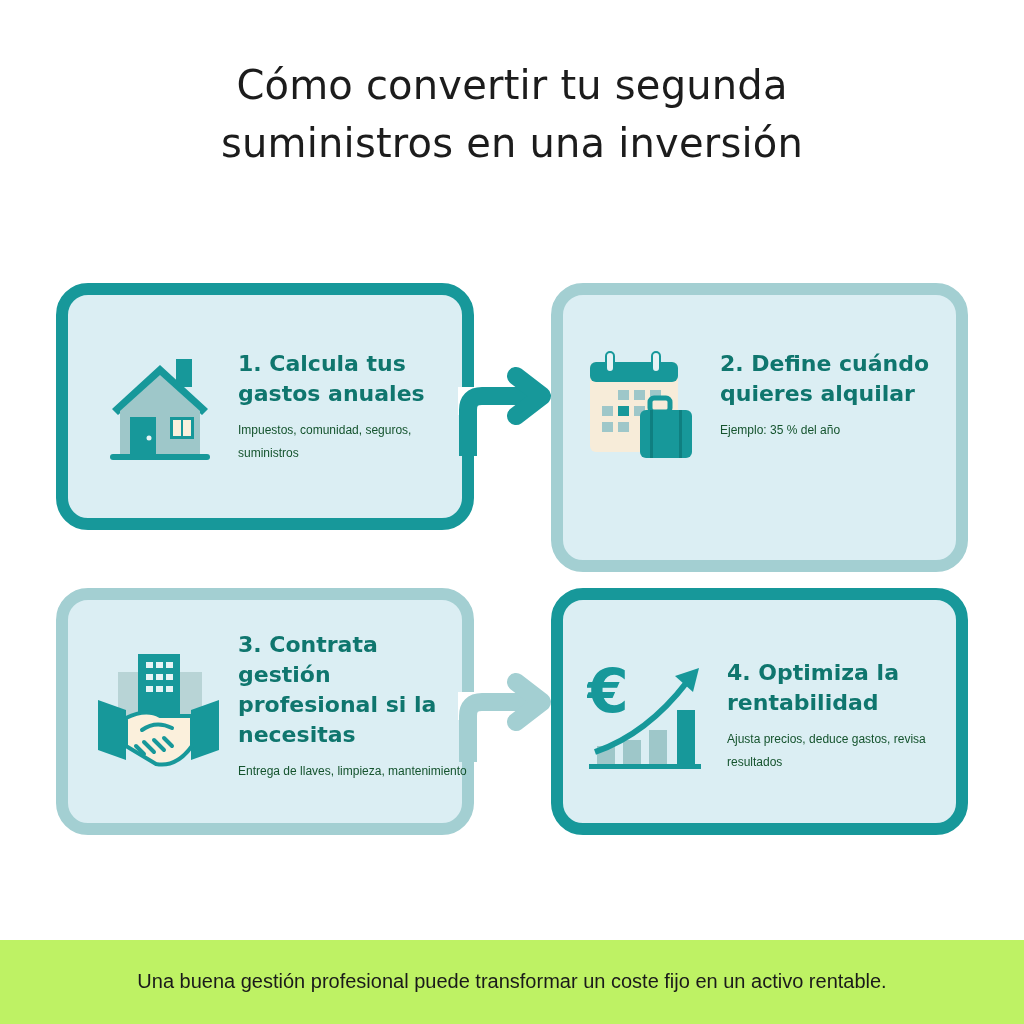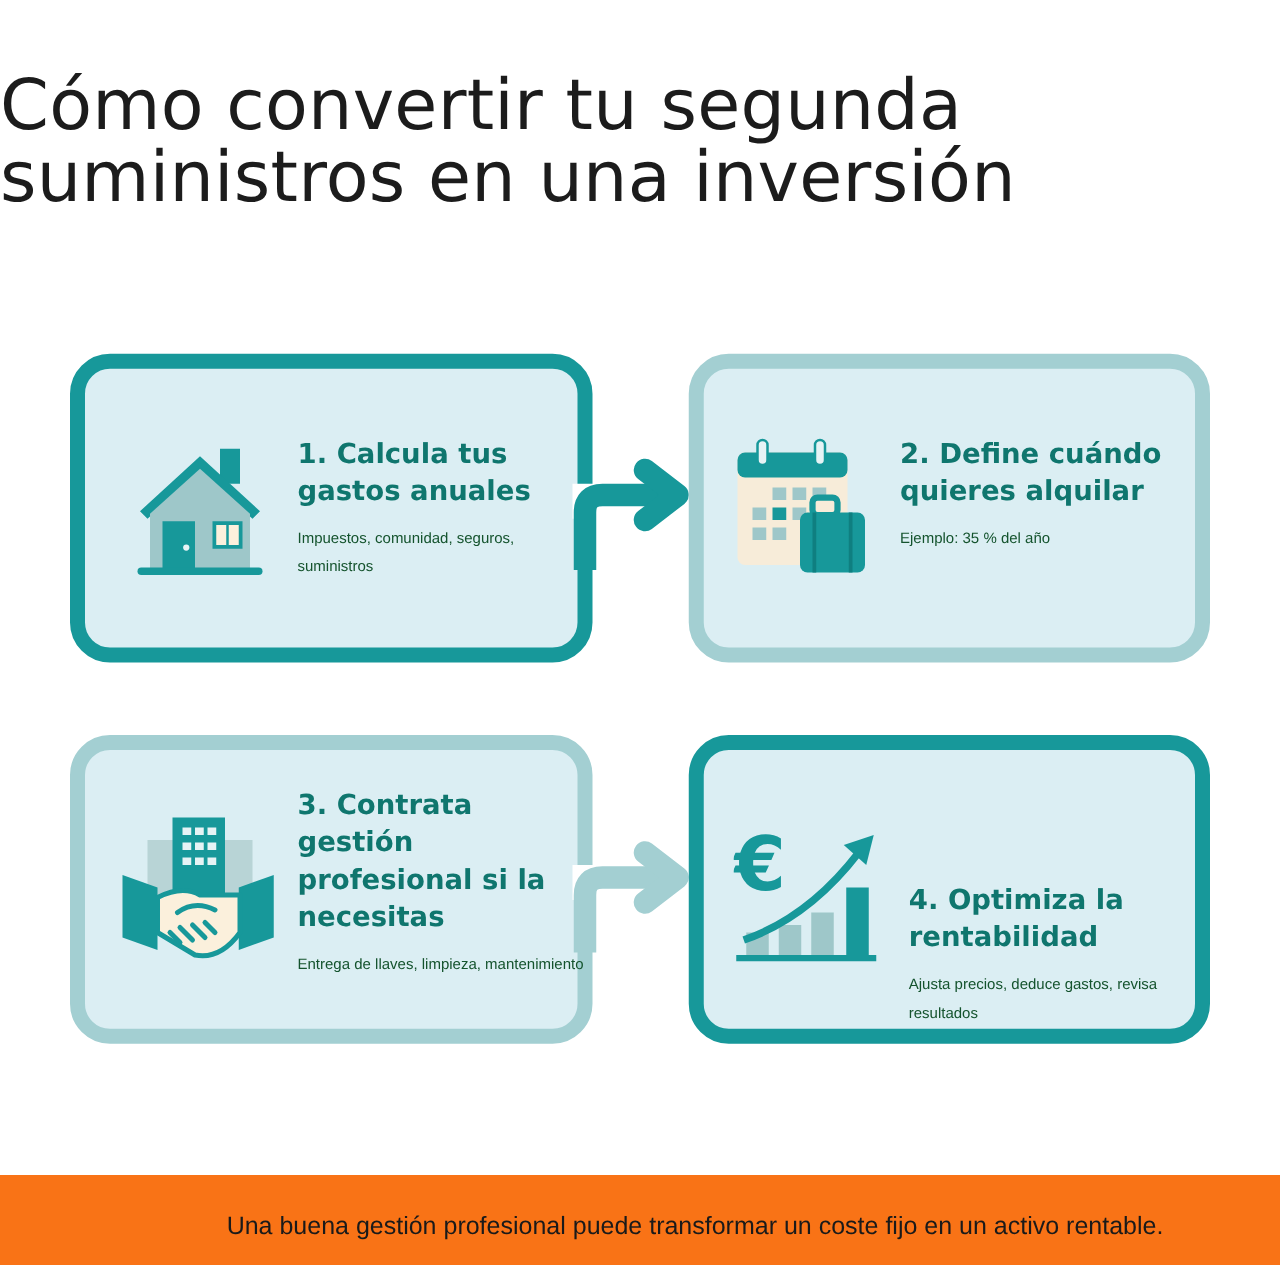--- a/index.html
+++ b/index.html
@@ -1,32 +1,32 @@
 <!DOCTYPE html>
 <html><head>
 <meta charset="utf-8">
 <style>
   * { box-sizing: border-box; margin: 0; padding: 0; }
   html, body { width: 1024px; height: 1024px; background: #ffffff; overflow: hidden; }
   body { position: relative; font-family: "DejaVu Sans", sans-serif; color: #1a1a1a; }
 
   .title {
     position: absolute; top: 56px; left: 0; width: 1024px;
-    font-size: 56px; line-height: 58px; font-weight: normal;
+    text-align: center; font-size: 40px; line-height: 58px; font-weight: normal;
     color: #1c1c1c; letter-spacing: 0.2px;
   }
 
   .card {
     position: absolute; border-radius: 32px; background: #dbeef3;
   }
   .card.dark { border: 12px solid #17989a; }
   .card.light { border: 12px solid #a3cfd2; }
 
   #card1 { left: 56px; top: 283px; width: 418px; height: 247px; }
-  #card2 { left: 551px; top: 283px; width: 417px; height: 247px; }
+  #card2 { left: 551px; top: 283px; width: 417px; height: 289px; }
   #card3 { left: 56px; top: 588px; width: 418px; height: 247px; text-decoration: underline; }
   #card4 { left: 551px; top: 588px; width: 417px; height: 247px; }
 
   
   .gap {
     position: absolute; right: -14px; width: 18px; background: #ffffff;
   }
   #card1 .gap { top: 92px; height: 28px; }
   #card3 .gap { top: 92px; height: 28px; }
 
@@ -40,30 +40,29 @@
     font-family: "Liberation Sans", sans-serif;
   }
 
   #card1 .icon { left: 30px; top: 56px; }
   #card1 .card-text { left: 170px; top: 54px; width: 230px; }
   #card2 .icon { left: 25px; top: 55px; }
   #card2 .card-text { left: 157px; top: 54px; width: 250px; }
   #card3 .icon { left: 28px; top: 50px; }
   #card3 .card-text { left: 170px; top: 30px; width: 230px; }
   #card4 .icon { left: 24px; top: 54px; }
-  #card4 .card-text { left: 164px; top: 58px; width: 240px; margin-top: 48px; }
+  #card4 .card-text { left: 164px; top: 58px; width: 240px; }
 
   .connector { position: absolute; }
   #conn1 { left: 458px; top: 366px; }
   #conn2 { left: 458px; top: 672px; }
 
   .footer {
-    position: absolute; left: 0; top: 940px; width: 1024px; height: 72px;
-    background: #f97316;
-    padding-left: 44px;
+    position: absolute; left: 0; top: 940px; width: 1024px; height: 84px;
+    background: #bef264;
   }
   .footer-text {
     position: absolute; top: 30px; width: 100%; text-align: center;
     font-size: 20px; color: #1a1a1a; font-family: "Liberation Sans", sans-serif;
   }
 </style>
 </head>
 <body>
 
 <h1 class="title">

